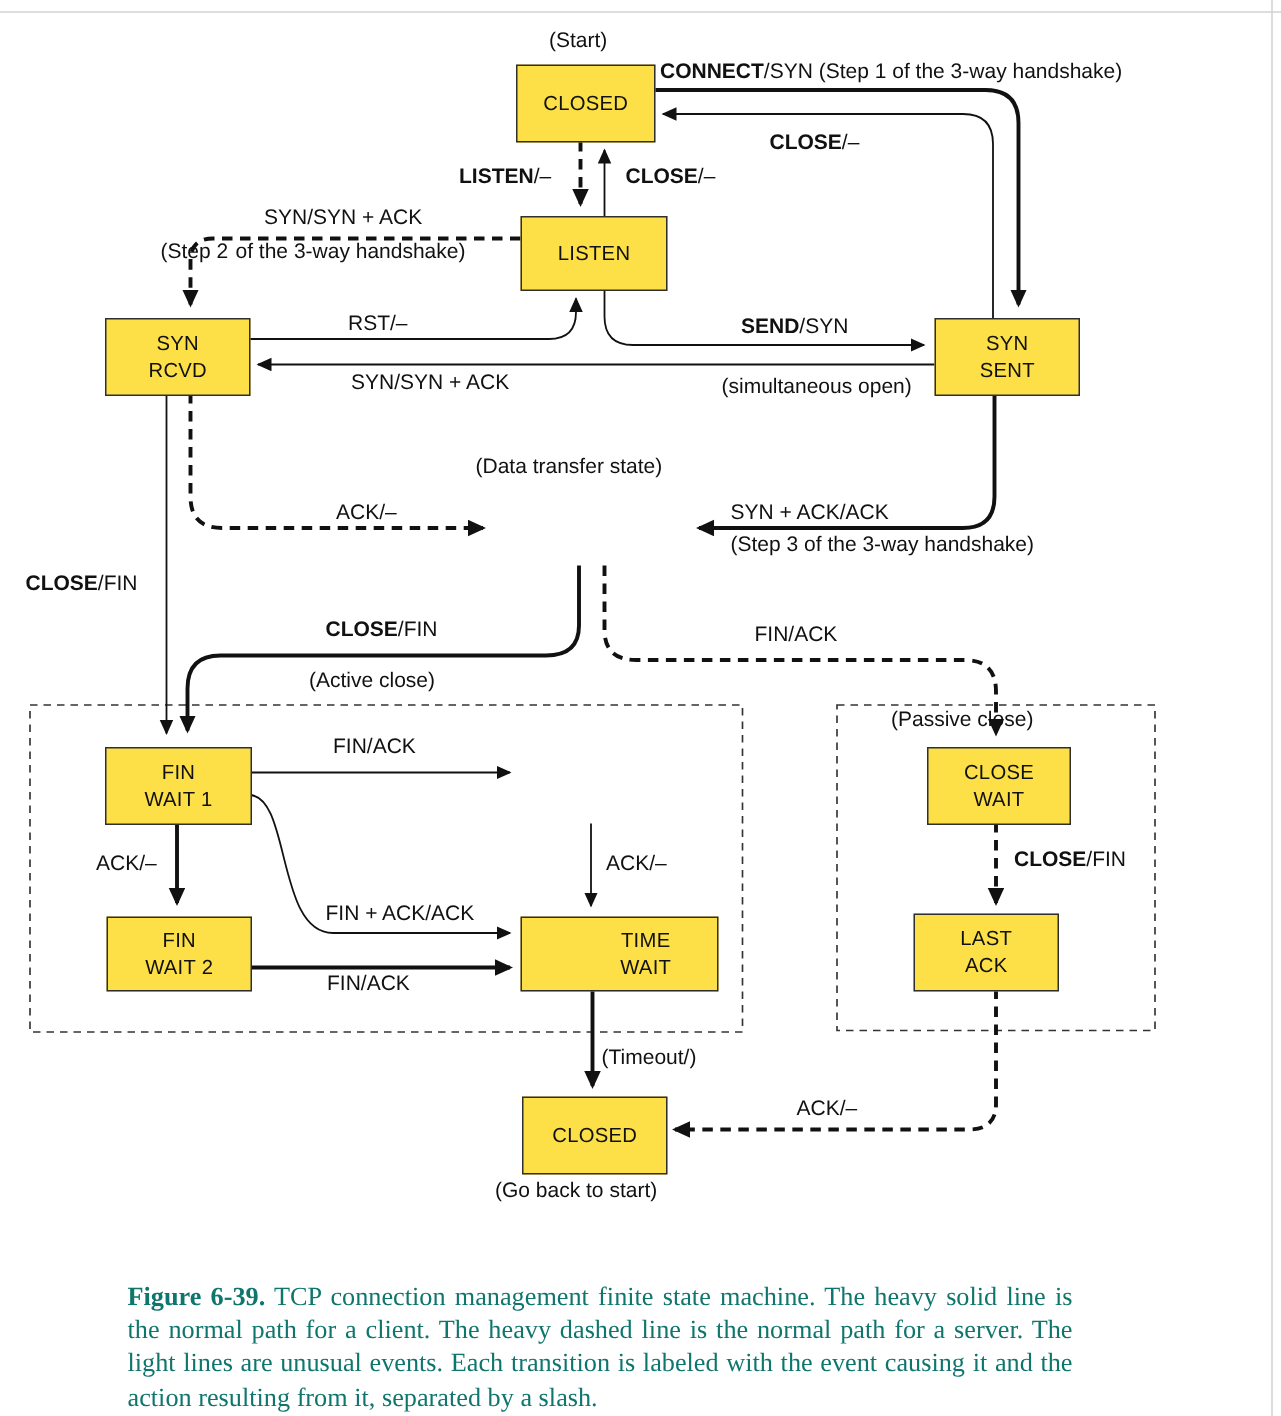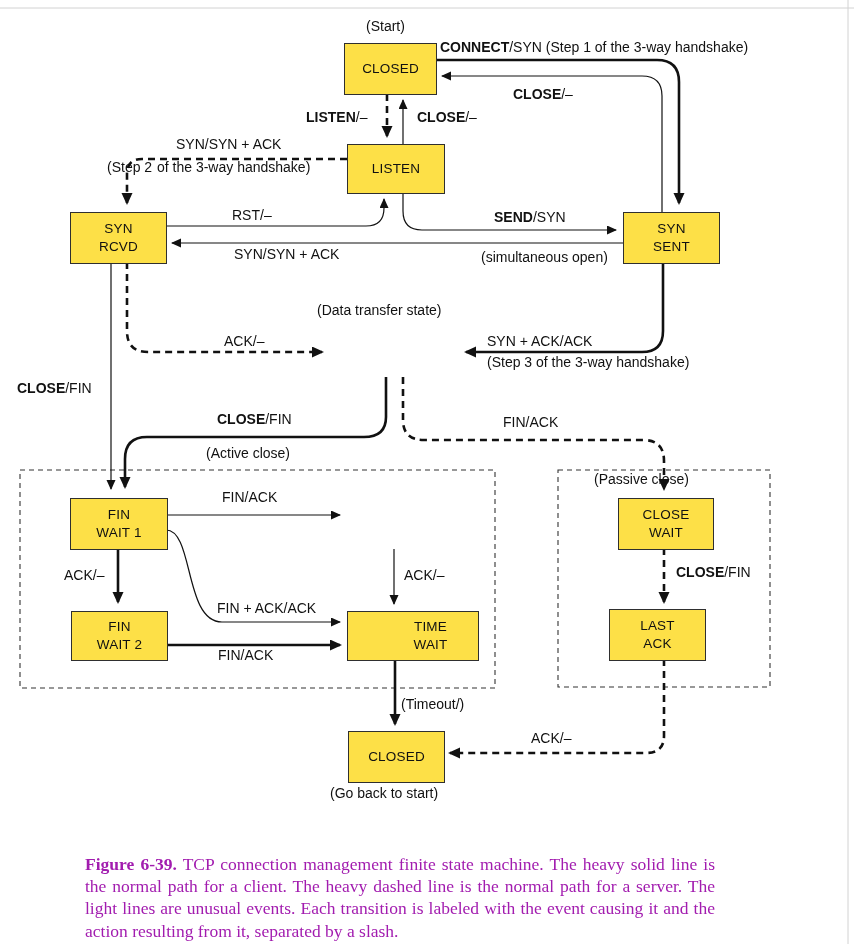--- a/index.html
+++ b/index.html
@@ -12,21 +12,21 @@
   .hdash{stroke-dasharray:7 5;}
   .group-rect{fill:none;stroke:#333;stroke-width:1.1;stroke-dasharray:5 4;}
   .pageline{stroke:#d2d2d2;stroke-width:1;}
   .state{position:absolute;background:#fde047;border:1.4px solid #2f2f2f;
          display:flex;flex-direction:column;align-items:center;justify-content:center;
          font-size:13.5px;line-height:1.3;letter-spacing:.2px;text-align:center;}
   .lbl{position:absolute;font-size:14px;line-height:1.1;white-space:nowrap;}
   .lbl b{font-weight:700;}
   #caption{position:absolute;left:85px;top:835px;width:630px;
            font-family:"Liberation Serif","DejaVu Serif",serif;font-size:17.5px;
-           line-height:1.28;text-align:justify;color:#a21caf;}
+           line-height:1.28;text-align:justify;color:#0f766e;}
   #caption b{font-weight:700;}
 </style>
 </head>
 <body>
 
 <div id="page">
 
   <svg width="854" height="944" viewBox="0 0 854 944" aria-hidden="true">
     <defs>
       <marker id="ah-l" markerUnits="userSpaceOnUse" markerWidth="12" markerHeight="10" refX="9" refY="4.5" orient="auto">

